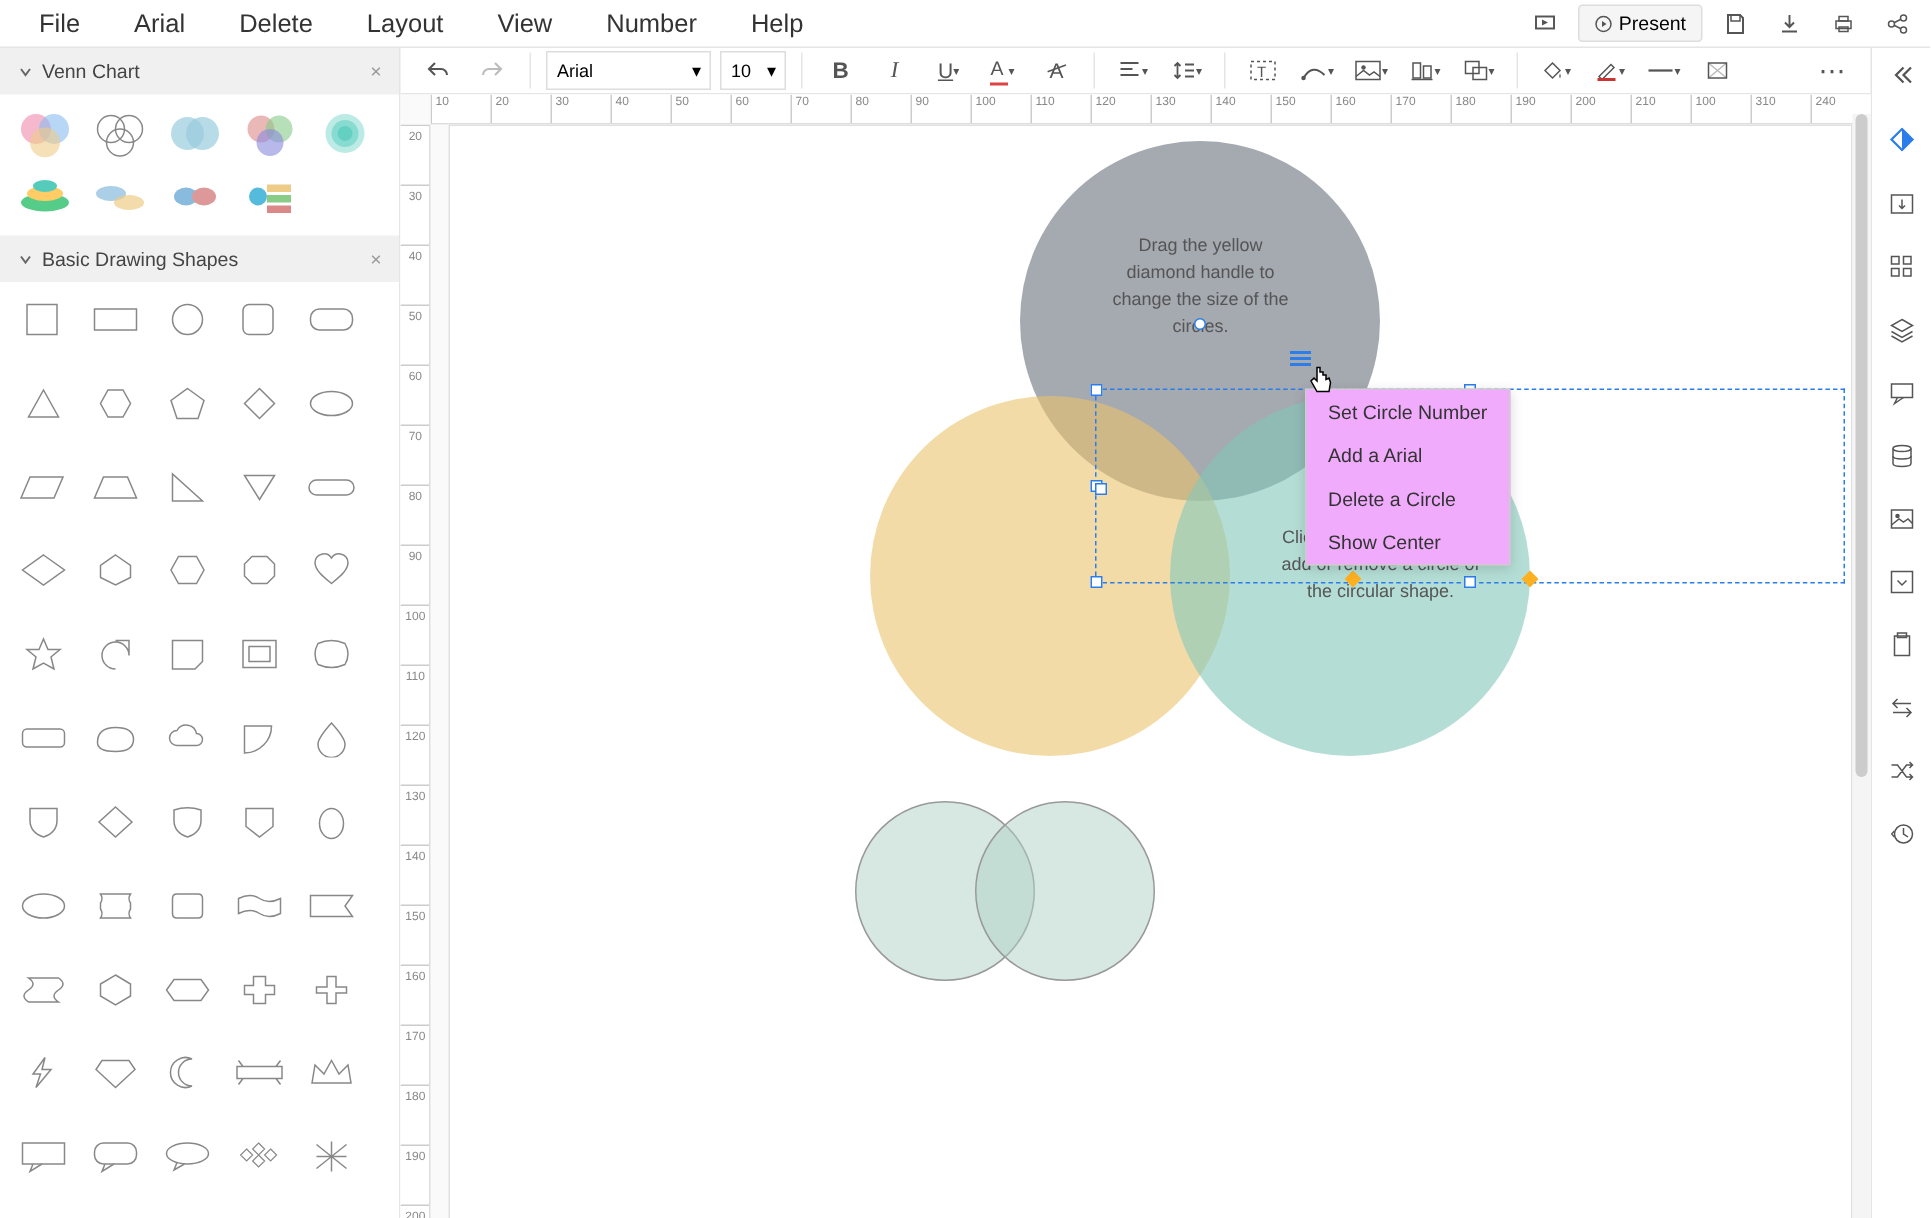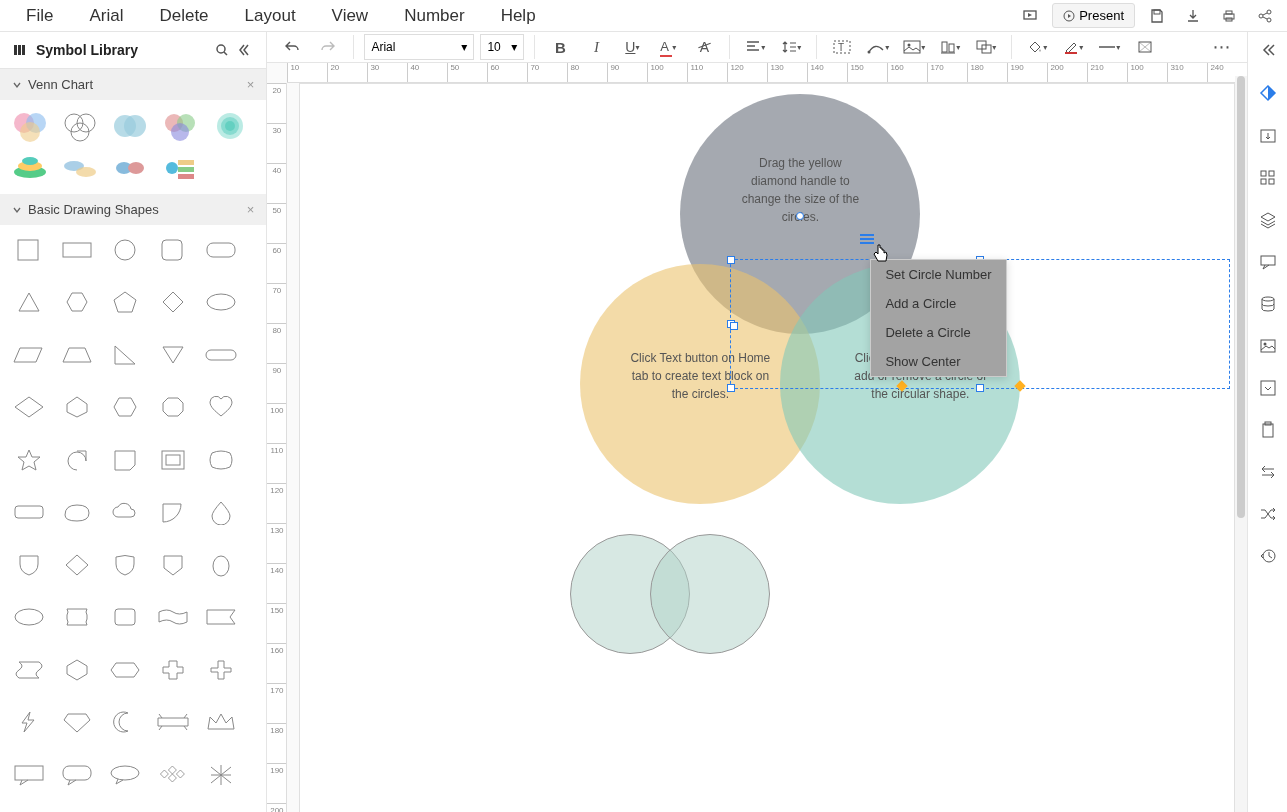--- a/index.html
+++ b/index.html
@@ -55,21 +55,21 @@
 
 .selection-box { position: absolute; border: 1px dashed #2b7de9; left: 430px; top: 175px; width: 500px; height: 130px; pointer-events: none; }
 .sel-handle { position: absolute; width: 8px; height: 8px; background: #fff; border: 1px solid #2b7de9; }
 .sel-handle.tl { left: -4px; top: -4px; }
 .sel-handle.tm { left: 50%; top: -4px; margin-left: -4px; }
 .sel-handle.ml { left: -4px; top: 50%; margin-top: -4px; }
 .sel-handle.bl { left: -4px; bottom: -4px; }
 .sel-handle.bm { left: 50%; bottom: -4px; margin-left: -4px; }
 .diamond-handle { position: absolute; width: 8px; height: 8px; background: #ffb020; transform: rotate(45deg); }
 
-.context-menu { position: absolute; left: 570px; top: 175px; background: #a3a3a3; border: 1px solid #ccc; box-shadow: 0 2px 8px rgba(0,0,0,0.15); min-width: 120px; z-index: 100; }
+.context-menu { position: absolute; left: 570px; top: 175px; background: #f0abfc; border: 1px solid #ccc; box-shadow: 0 2px 8px rgba(0,0,0,0.15); min-width: 120px; z-index: 100; }
 .ctx-item { padding: 7px 14px; font-size: 13px; color: #333; cursor: pointer; }
 
 .action-icon { position: absolute; left: 560px; top: 150px; width: 14px; height: 10px; cursor: pointer; z-index: 90; }
 .action-icon div { height: 2px; background: #2b7de9; margin-bottom: 2px; }
 
 .cursor-hand { position: absolute; left: 572px; top: 160px; z-index: 110; font-size: 18px; color: #000; }
 .scrollbar-v-outer { position: absolute; right: 40px; top: 76px; bottom: 0; width: 12px; background: #f5f5f5; }
 .scrollbar-v-thumb { position: absolute; top: 0; height: 60%; width: 8px; left: 2px; background: #ccc; border-radius: 4px; }
 </style>
 </head>
@@ -124,39 +124,20 @@
           <circle cx="12" cy="12" r="2" fill="none" stroke="#555"></circle>
           <path d="M6 7l4-2M6 9l4 2" stroke="#555"></path>
         </svg>
     </div>
   </div>
 </div>
 
 <div class="main-layout">
 
   <div class="sidebar">
-    <div class="sidebar-header">
-      <div class="sidebar-title-wrap">
-        <svg width="16" height="16" viewBox="0 0 16 16">
-            <rect x="2" y="3" width="3" height="10" fill="#333"></rect>
-            <rect x="6" y="3" width="3" height="10" fill="#333"></rect>
-            <rect x="10" y="3" width="3" height="10" fill="#333"></rect>
-          </svg>
-        <span class="sidebar-title">Symbol Library</span>
-      </div>
-      <div class="sidebar-actions">
-        <svg width="16" height="16" viewBox="0 0 16 16">
-            <circle cx="7" cy="7" r="4" fill="none" stroke="#555" stroke-width="1.5"></circle>
-            <path d="M10 10l3 3" stroke="#555" stroke-width="1.5"></path>
-          </svg>
-        <svg width="16" height="16" viewBox="0 0 16 16">
-            <path d="M10 3l-4 5 4 5M6 3l-4 5 4 5" fill="none" stroke="#555" stroke-width="1.5"></path>
-          </svg>
-      </div>
-    </div>
 
     <div class="category-header">
       <div class="category-title">
         <svg width="10" height="10" viewBox="0 0 10 10">
             <path d="M2 3l3 4 3-4" fill="none" stroke="#666" stroke-width="1.3"></path>
           </svg>
         <span>Venn Chart</span>
       </div>
       <span class="close-x">×</span>
     </div>
@@ -696,21 +677,20 @@
             <div class="ruler-v-tick">170</div>
             <div class="ruler-v-tick">180</div>
             <div class="ruler-v-tick">190</div>
             <div class="ruler-v-tick">200</div>
           </div>
         <div class="canvas">
           <div class="circle circle-gray"></div>
           <div class="circle circle-yellow"></div>
           <div class="circle circle-teal"></div>
           <div class="circle-text" style="left:440px;top:70px;width:120px;">Drag the yellow diamond handle to change the size of the circles.</div>
-          <div class="circle-text" style="left:330px;top:265px;width:140px;">Click Text button on Home tab to create text block on the circles.</div>
           <div class="circle-text" style="left:550px;top:265px;width:140px;">Click the action button to add or remove a circle of the circular shape.</div>
 
           <div class="small-venn-l"></div>
           <div class="small-venn-r"></div>
 
           <div class="selection-box">
             <div class="sel-handle tl"></div>
             <div class="sel-handle tm"></div>
             <div class="sel-handle ml"></div>
             <div class="sel-handle bl"></div>
@@ -727,21 +707,21 @@
               <div></div>
             </div>
           <div class="cursor-hand">
             <svg width="18" height="20" viewBox="0 0 18 20">
                 <path d="M6 1v9l-2-2-2 2 4 7h8l1-6-1-3-2 1V6l-2 0V4l-2 0V1z" fill="#fff" stroke="#000" stroke-width="1"></path>
               </svg>
           </div>
 
           <div class="context-menu">
             <div class="ctx-item">Set Circle Number</div>
-            <div class="ctx-item">Add a Circle</div>
+            <div class="ctx-item">Add a Arial</div>
             <div class="ctx-item">Delete a Circle</div>
             <div class="ctx-item">Show Center</div>
           </div>
         </div>
       </div>
 
     </div>
   </div>
 
   <div class="right-panel">

